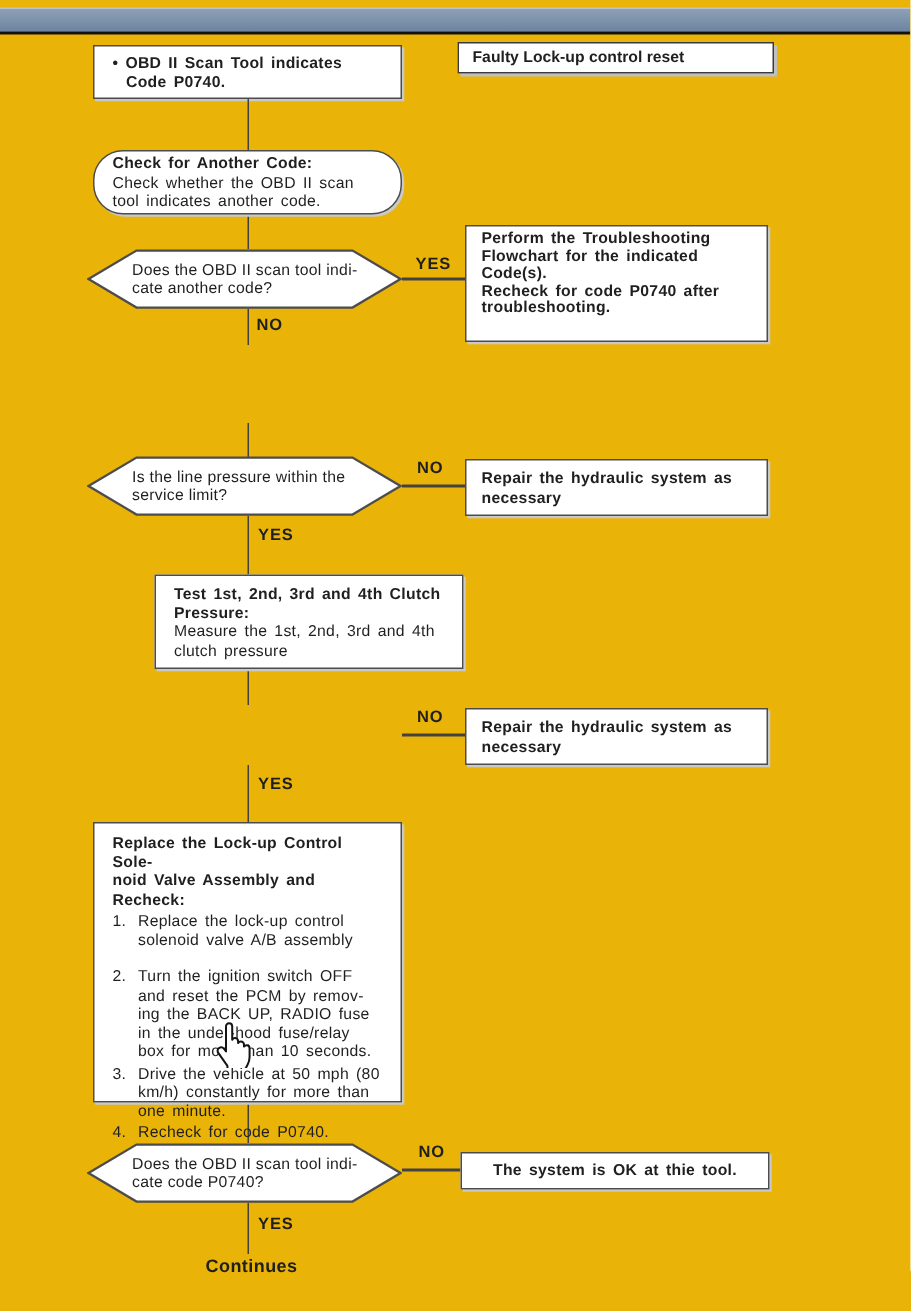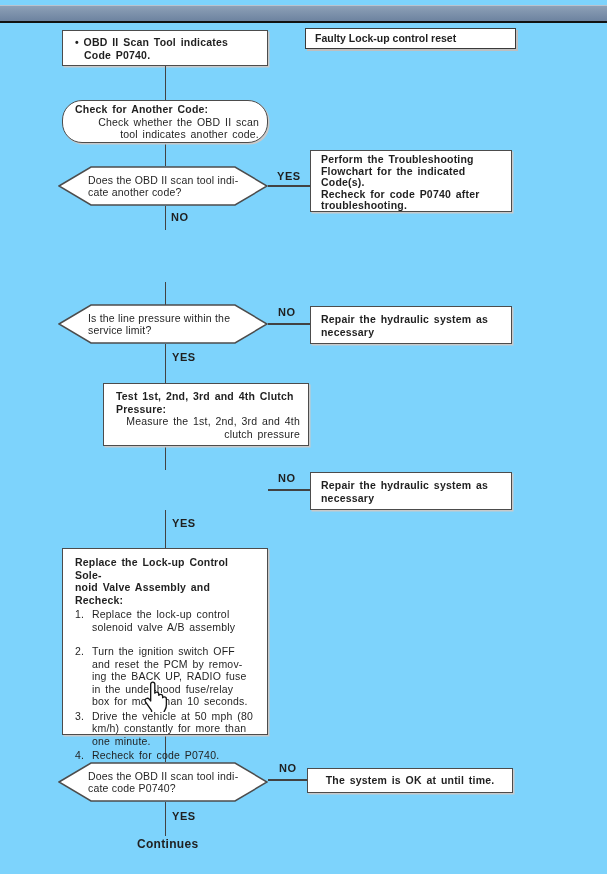--- a/index.html
+++ b/index.html
@@ -1,24 +1,24 @@
 <!DOCTYPE html>
 <html><head>
 <meta charset="utf-8">
 <style>
   html,body{margin:0;padding:0;background:#fff;}
   body{width:607px;height:874px;font-family:"Liberation Sans",sans-serif;color:#1f1f1f;}
-  .stage{position:relative;width:607px;height:874px;background:#7dd3fc;overflow:hidden;}
+  .stage{position:relative;width:607px;height:874px;background:#eab308;overflow:hidden;}
   .topbar{position:absolute;left:0;top:5px;width:607px;height:15px;
           background:linear-gradient(#8da0b6,#6d83a0);border-top:1px solid #b9c3cf;}
   .topline{position:absolute;left:0;top:21px;width:607px;height:2px;background:#121212;}
   .box{position:absolute;background:#fff;border:1.4px solid #4c4c4c;box-shadow:1.5px 1.5px 0 #c9c9c9;
        font-size:10.5px;line-height:12.5px;letter-spacing:0.2px;word-spacing:1.6px;box-sizing:border-box;}
   .ttl{font-weight:bold;white-space:pre-line;}
-  .bdy{white-space:pre-line;text-align:right;}
+  .bdy{white-space:pre-line;}
   .hang{padding-left:9px;text-indent:-9px;display:block;}
   .vline{position:absolute;width:1.5px;background:#424242;}
   .hline{position:absolute;height:1.5px;background:#424242;}
   .hex{position:absolute;width:210px;height:40px;}
   .hex svg{position:absolute;left:0;top:0;}
   .hex .txt{position:absolute;left:0;top:0;width:210px;height:40px;display:flex;align-items:center;
             box-sizing:border-box;padding-left:30px;padding-right:22px;white-space:pre-line;
             font-size:10.5px;line-height:12.5px;letter-spacing:0.2px;}
   .lbl{position:absolute;font-size:11px;font-weight:bold;letter-spacing:0.6px;}
   .note{position:absolute;left:300px;top:228px;width:225px;font-weight:bold;font-size:10.8px;
@@ -76,21 +76,21 @@
   <div class="hex" style="left:58px;top:166px;">
     <svg width="210" height="40" viewBox="0 0 210 40">
       <polygon points="1,20 33,1 177,1 209,20 177,39 33,39" fill="#ffffff" stroke="#4c4c4c" stroke-width="1.5"></polygon>
     </svg>
     <div class="txt">Does the OBD II scan tool indi-
 cate another code?</div>
   </div>
   <div class="lbl" style="left:277px;top:170px;">YES</div>
   <div class="lbl" style="left:171px;top:211px;">NO</div>
 
-  <div class="box ttl" style="left:310px;top:150px;width:202px;height:62px;padding:3px 6px 0 10px;line-height:11.6px;">Perform the Troubleshooting
+  <div class="box ttl" style="left:310px;top:150px;width:202px;height:78px;padding:3px 6px 0 10px;line-height:11.6px;">Perform the Troubleshooting
 Flowchart for the indicated
 Code(s).
 Recheck for code P0740 after
 troubleshooting.</div>
 
 
 
   <div class="hex" style="left:58px;top:304px;">
     <svg width="210" height="40" viewBox="0 0 210 40">
       <polygon points="1,20 33,1 177,1 209,20 177,39 33,39" fill="#ffffff" stroke="#4c4c4c" stroke-width="1.5"></polygon>
@@ -148,21 +148,21 @@
   <div class="hex" style="left:58px;top:762px;">
     <svg width="210" height="40" viewBox="0 0 210 40">
       <polygon points="1,20 33,1 177,1 209,20 177,39 33,39" fill="#ffffff" stroke="#4c4c4c" stroke-width="1.5"></polygon>
     </svg>
     <div class="txt">Does the OBD II scan tool indi-
 cate code P0740?</div>
   </div>
   <div class="lbl" style="left:279px;top:762px;">NO</div>
   <div class="lbl" style="left:172px;top:810px;">YES</div>
 
-  <div class="box okbox" style="left:307px;top:768px;width:206px;height:25px;">The system is OK at until time.</div>
+  <div class="box okbox" style="left:307px;top:768px;width:206px;height:25px;">The system is OK at thie tool.</div>
 
   <div class="continues">Continues</div>
 
   <div class="cursor">
     <svg width="27" height="31" viewBox="0 0 26 30">
       <path d="M10.2 28.6 L4.3 20.2 c-.9-1.2-.3-3 1.2-3.4 .9-.3 1.8 0 2.4.7 l1.4 1.8 V3.2 c0-1.2.9-2.1 2-2.1 1.2 0 2 .9 2 2.1 v8.6 c.3-.6 1-1.1 1.8-1.1 1.1 0 2 .9 2 2 v1.2 c.3-.6 1-1 1.8-1 1.1 0 2 .9 2 2 v1.3 c.3-.5 1-.9 1.7-.9 1.1 0 1.9.9 1.9 2 v5.6 c0 1.8-.5 3.5-1.3 5 l-1 1.9 c-.4.7-1.1 1.1-1.9 1.1 h-8.4 c-.7 0-1.3-.3-1.7-.8 z" fill="#ffffff" stroke="#141414" stroke-width="1.3" stroke-linejoin="round"></path>
     </svg>
   </div>
 
 </div>

